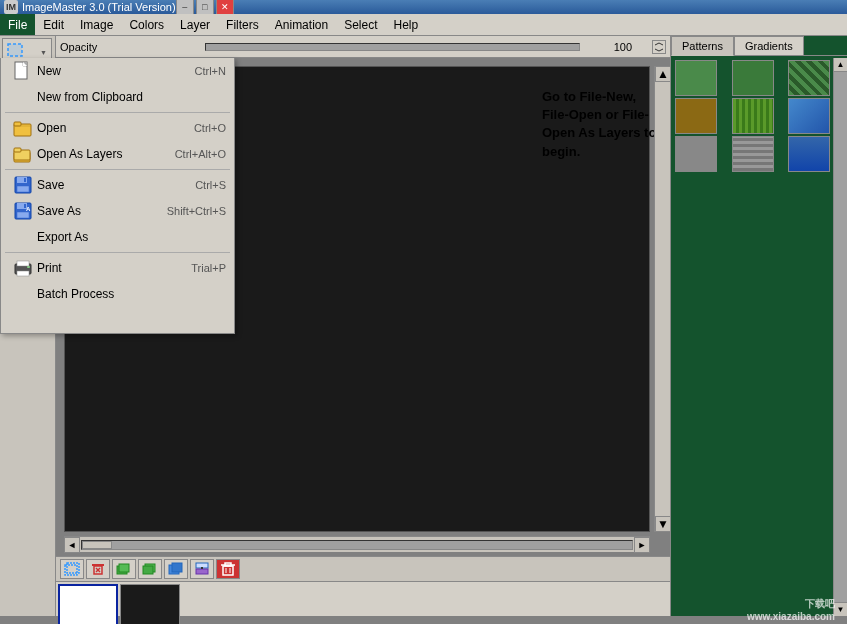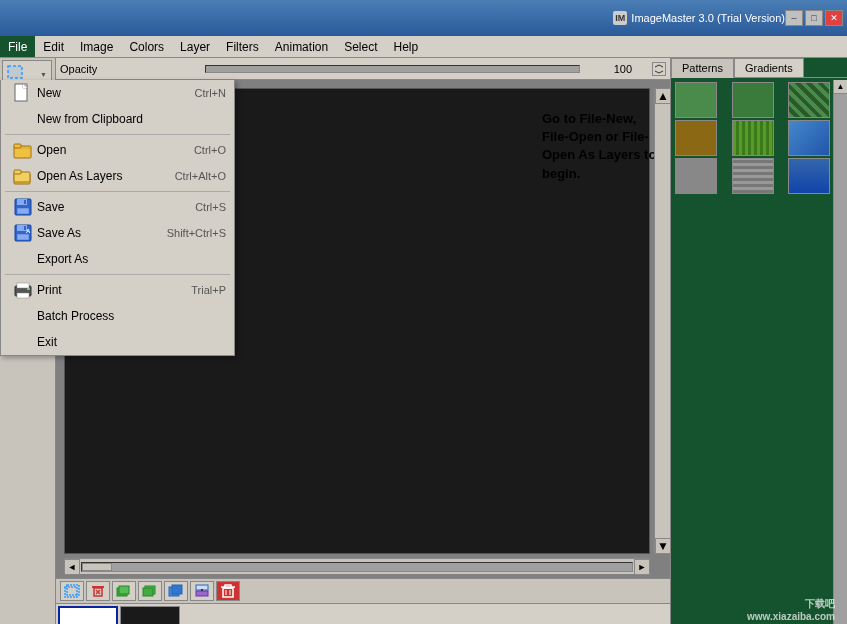--- a/index.html
+++ b/index.html
@@ -9,25 +9,25 @@
       background: #808080;
       font-family: 'Segoe UI', Tahoma, Arial, sans-serif;
       font-size: 12px;
       overflow: hidden;
       position: relative;
     }
 
     
     #title-bar {
       width: 100%;
-      height: 36px;
+      height: 14px;
       background: linear-gradient(to bottom, #4a7eb5, #2a5a9a);
       display: flex;
       align-items: center;
-      justify-content: flex-end;
+      justify-content: flex-start;
       padding: 0 4px;
       color: white;
       font-size: 11px;
     }
     #title-bar .title-text {
       display: flex;
       align-items: center;
       gap: 4px;
     }
     #title-bar .title-icon {
@@ -534,21 +534,20 @@
     </div>
 
     <div class="dropdown-item">
       <div class="item-icon"></div>
       <span class="item-label">Batch Process</span>
       <span class="item-shortcut"></span>
     </div>
 
     <div class="dropdown-item">
       <div class="item-icon"></div>
-      <span class="item-label">Exit</span>
       <span class="item-shortcut"></span>
     </div>
 
   </div>
 </div>
 
 <div id="main-area">
 
   <div id="left-toolbar">
     <div class="tool-btn">

